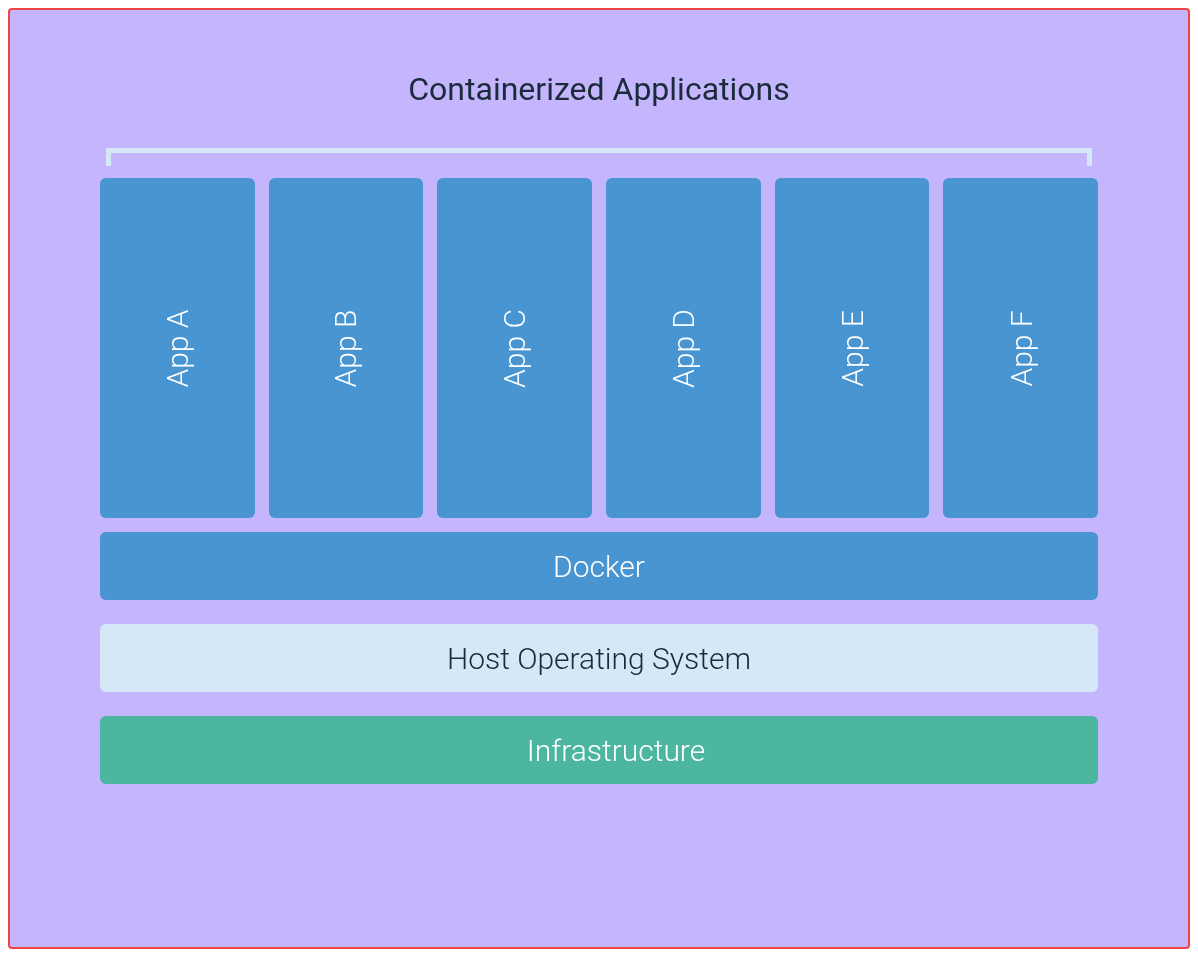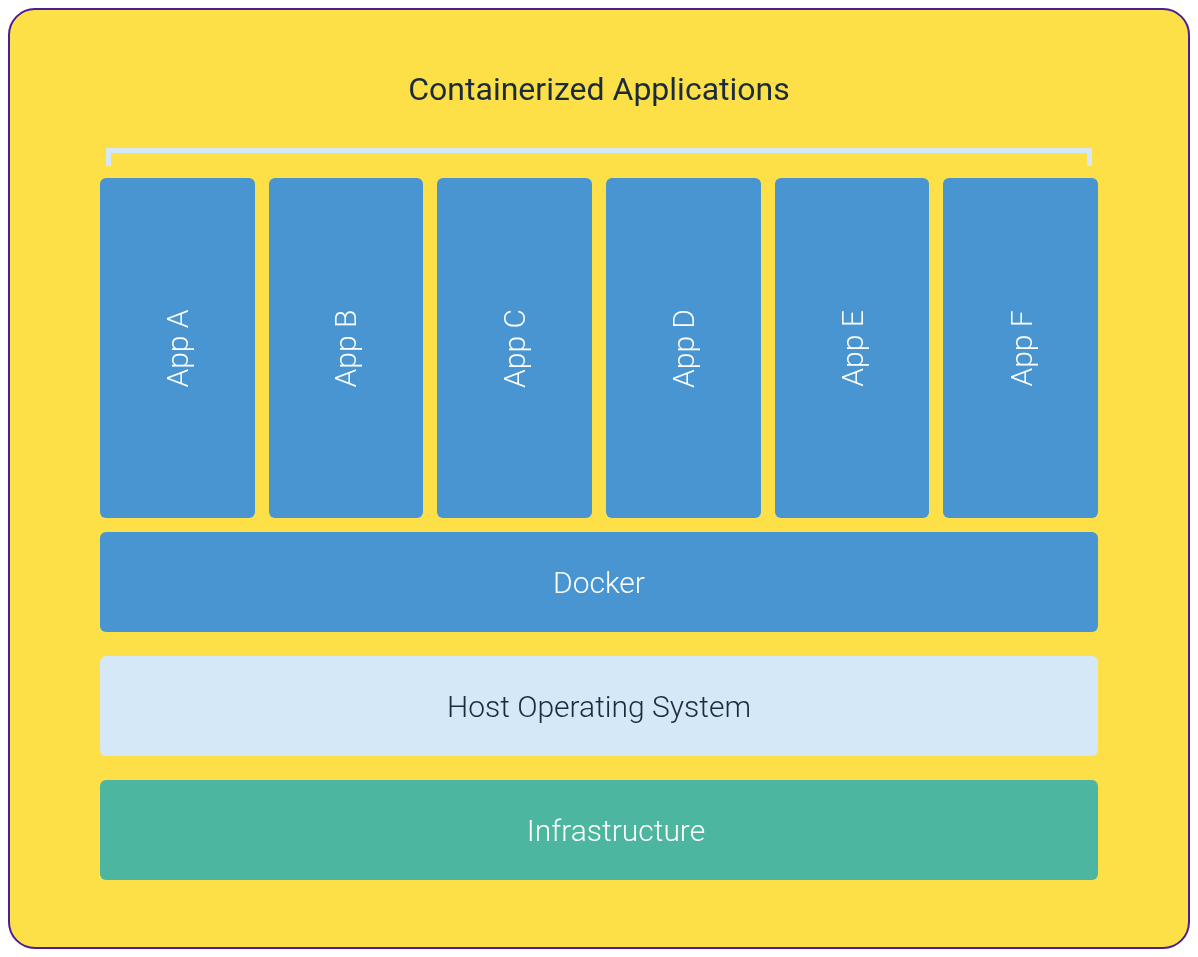--- a/index.html
+++ b/index.html
@@ -12,26 +12,26 @@
       font-family: -apple-system, BlinkMacSystemFont, "Segoe UI", Roboto, Helvetica, Arial, sans-serif;
       background: #ffffff;
       width: 1198px;
       height: 957px;
       padding: 8px;
     }
     
     .diagram-container {
       width: 100%;
       height: 100%;
-      border: 2px solid #4c1d95;
-      border-radius: 27px;
+      border: 2px solid #ef4444;
+      border-radius: 4px;
       padding: 60px 90px 60px 90px;
       display: flex;
       flex-direction: column;
-      background: #fde047;
+      background: #c4b5fd;
     }
     
     .title {
       font-size: 32px;
       font-weight: 400;
       color: #1a2b3c;
       text-align: center;
       margin-bottom: 40px;
     }
     
@@ -62,21 +62,21 @@
     .app-label {
       color: #ffffff;
       font-size: 30px;
       font-weight: 300;
       transform: rotate(-90deg);
       white-space: nowrap;
     }
     
     .layer-box {
       width: 100%;
-      height: 100px;
+      height: 68px;
       border-radius: 6px;
       display: flex;
       align-items: center;
       justify-content: center;
       font-size: 30px;
       font-weight: 300;
       margin-bottom: 24px;
     }
     
     .docker-layer {

